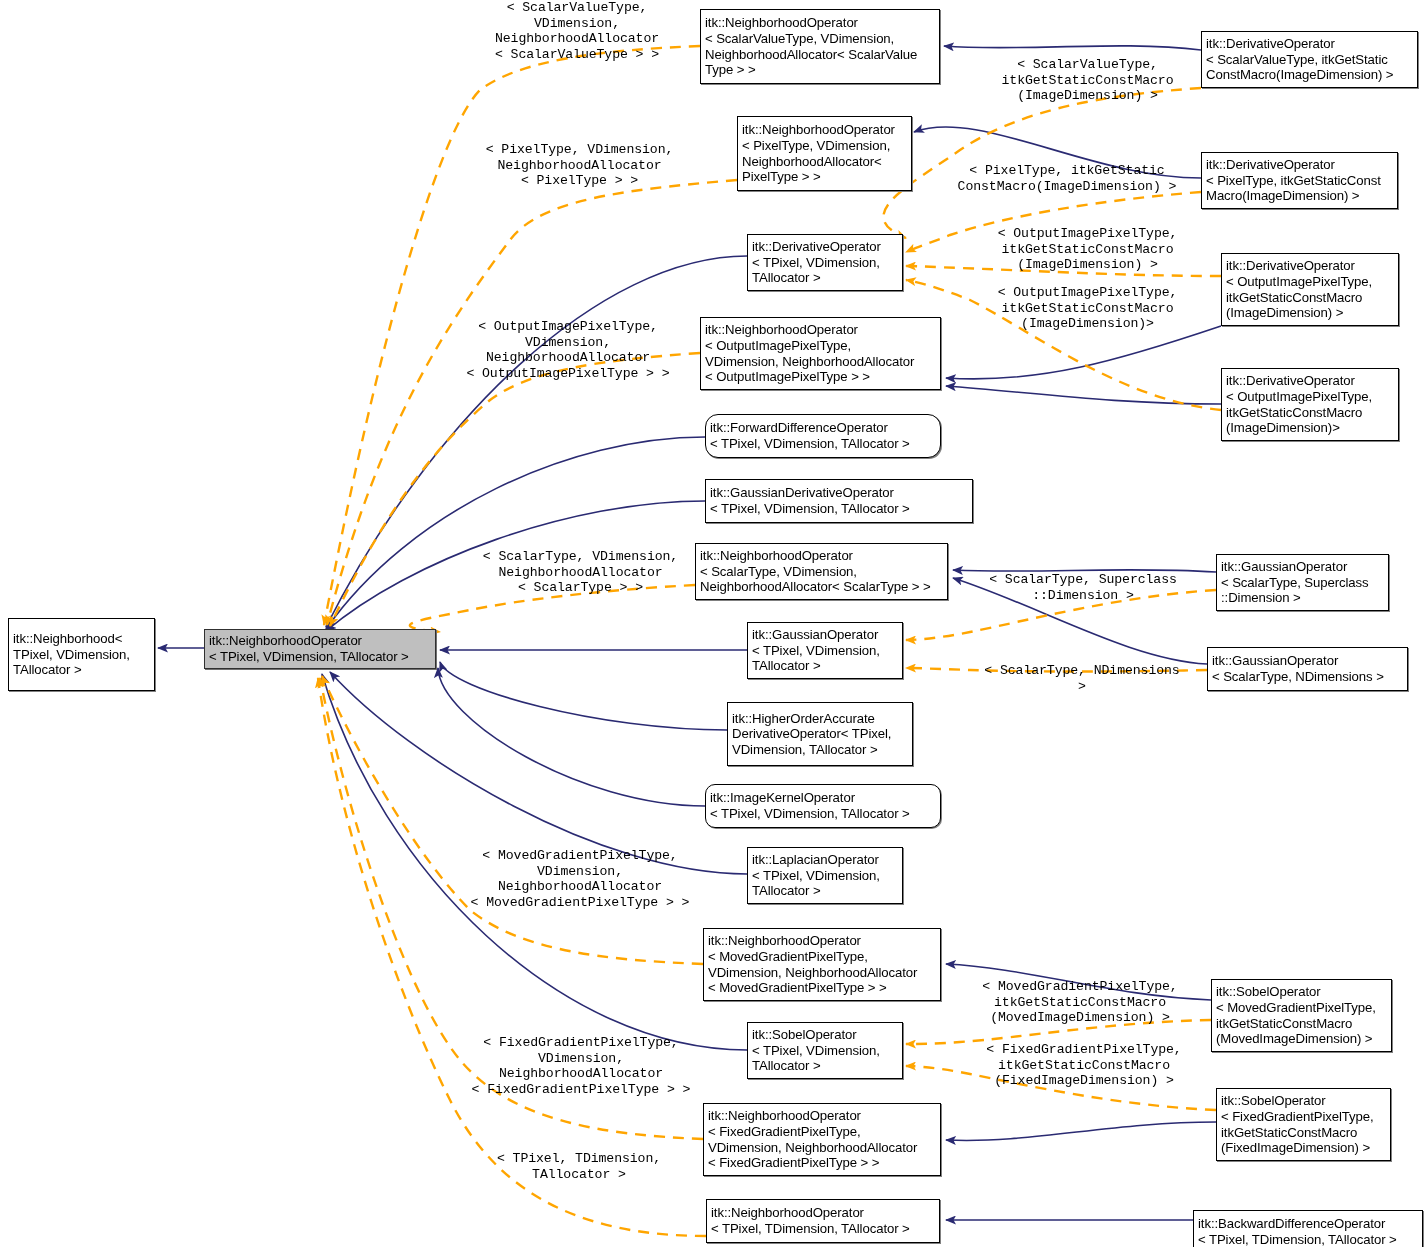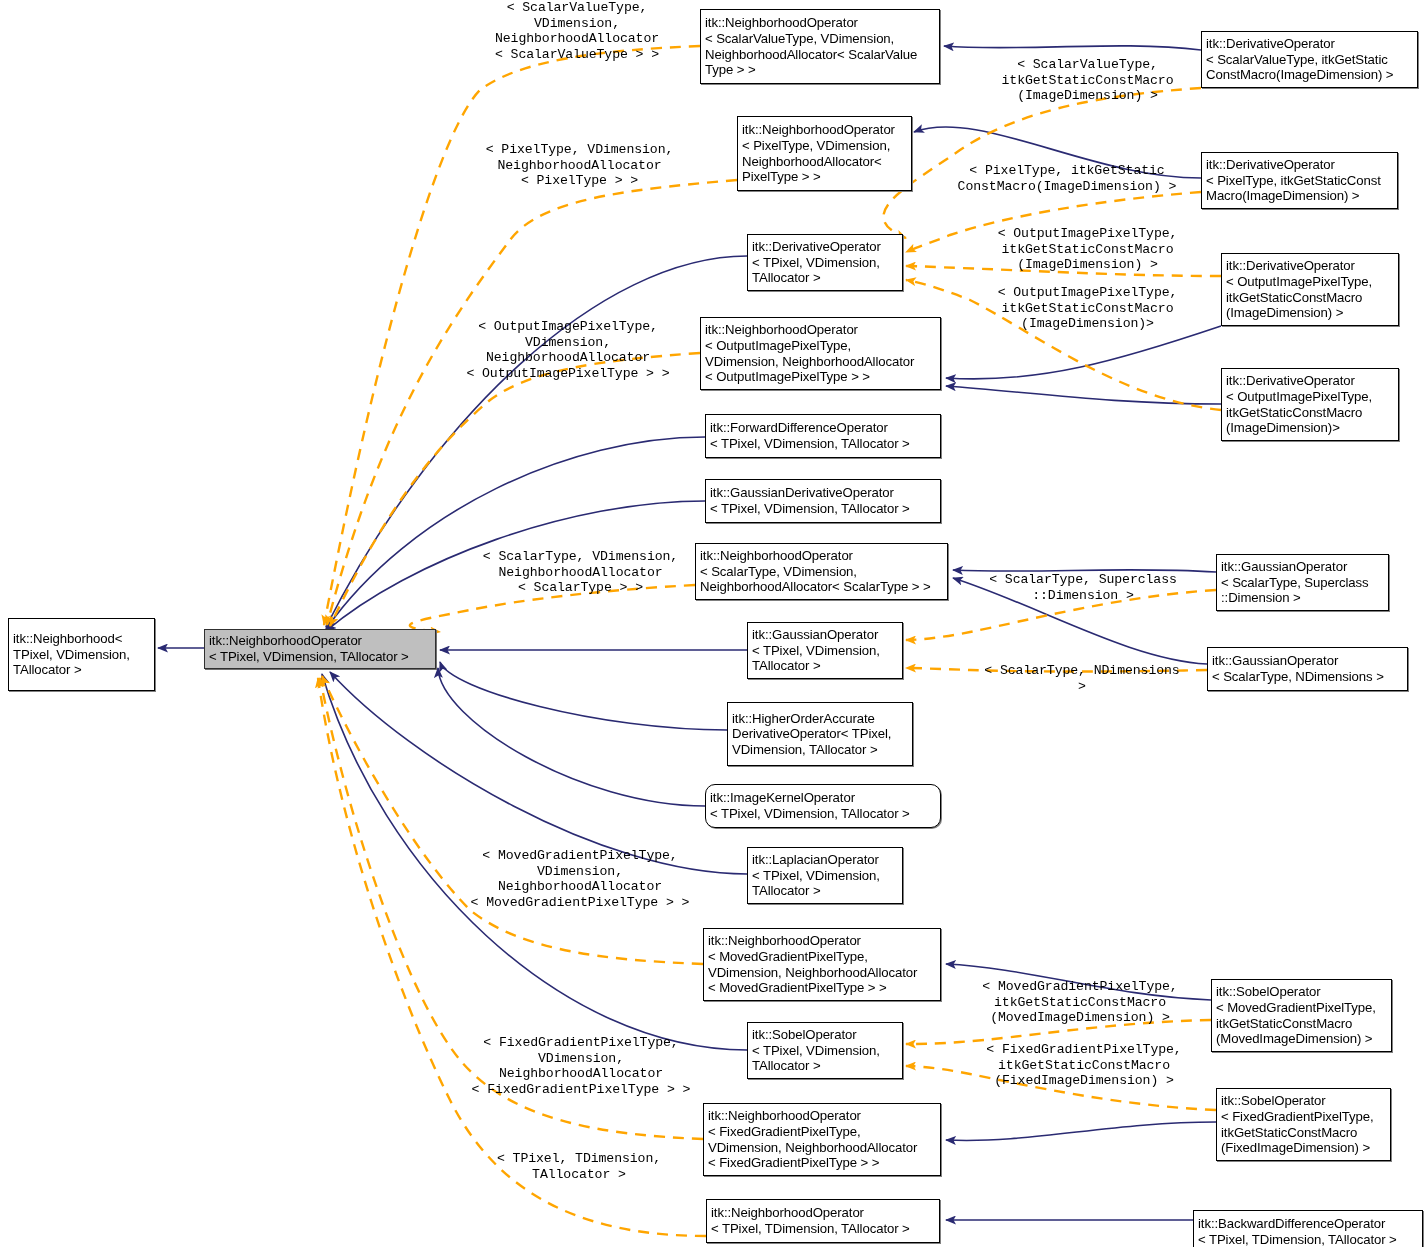--- a/index.html
+++ b/index.html
@@ -116,25 +116,25 @@
         <span class="txt">itk::DerivativeOperator
 &lt; TPixel, VDimension,
  TAllocator &gt;</span>
       </div>
       <div class="node" style="left: 700px; top: 317px; width: 241px; height: 73px;">
         <span class="txt">itk::NeighborhoodOperator
 &lt; OutputImagePixelType,
  VDimension, NeighborhoodAllocator
 &lt; OutputImagePixelType &gt; &gt;</span>
       </div>
-      <div class="node" style="left: 705px; top: 414px; width: 236px; height: 44px;">
+      <div class="node" style="left: 705px; top: 414px; width: 236px; height: 44px; border-radius: 13px;">
         <span class="txt">itk::ForwardDifferenceOperator
 &lt; TPixel, VDimension, TAllocator &gt;</span>
       </div>
-      <div class="node" style="left: 705px; top: 479px; width: 236px; height: 44px;">
+      <div class="node" style="left: 705px; top: 479px; width: 268px; height: 44px;">
         <span class="txt">itk::GaussianDerivativeOperator
 &lt; TPixel, VDimension, TAllocator &gt;</span>
       </div>
       <div class="node" style="left: 695px; top: 543px; width: 253px; height: 57px;">
         <span class="txt">itk::NeighborhoodOperator
 &lt; ScalarType, VDimension,
  NeighborhoodAllocator&lt; ScalarType &gt; &gt;</span>
       </div>
       <div class="node" style="left: 747px; top: 622px; width: 156px; height: 57px;">
         <span class="txt">itk::GaussianOperator

